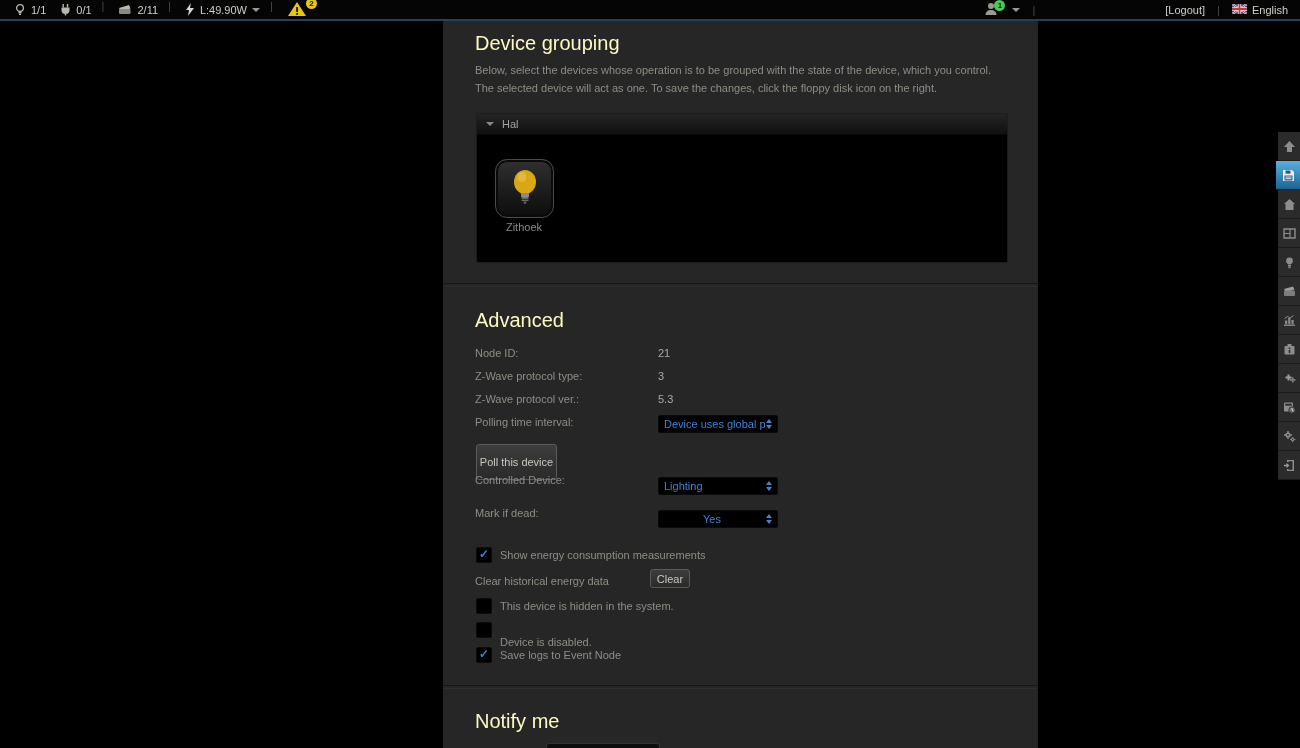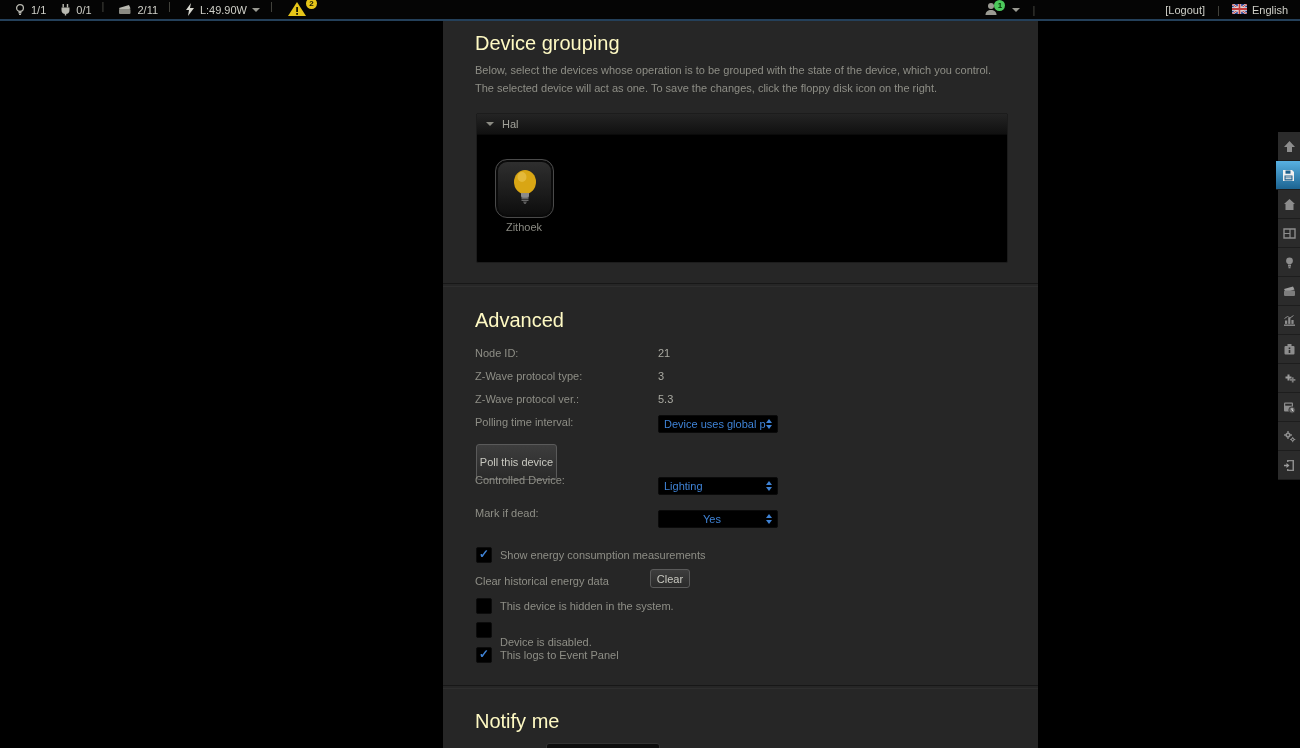--- a/index.html
+++ b/index.html
@@ -216,21 +216,21 @@
     <div class="abs lbl" style="left:32px;top:554px;">Clear historical energy data</div>
     <div class="btn" style="left:207px;top:548px;width:40px;height:19px;">Clear</div>
 
     <div class="cbox" style="left:33px;top:577px;"></div>
     <div class="abs lbl" style="left:57px;top:579px;">This device is hidden in the system.</div>
 
     <div class="cbox" style="left:33px;top:601px;"></div>
     <div class="abs lbl" style="left:57px;top:615px;">Device is disabled.</div>
 
     <div class="cbox" style="left:33px;top:626px;">✓</div>
-    <div class="abs lbl" style="left:57px;top:628px;">This logs to Event Panel</div>
+    <div class="abs lbl" style="left:57px;top:628px;">Save logs to Event Node</div>
 
     <div class="abs divider" style="top:664px;"></div>
 
     <div class="abs h-title" style="left:32px;top:689px;">Notify me</div>
     <div id="partial-el" class="abs"></div>
   </div>
 
   <div id="sidebar" class="abs">
     <div class="side-cell">
       <span>

